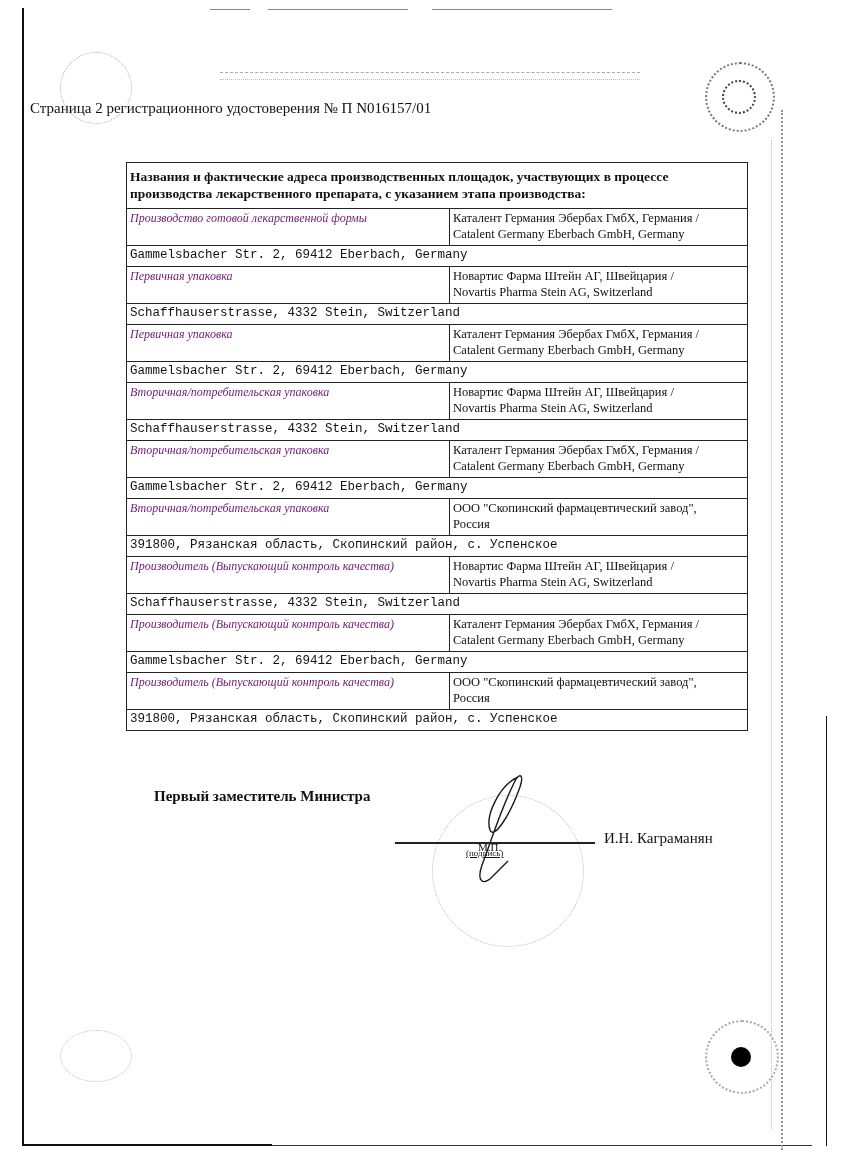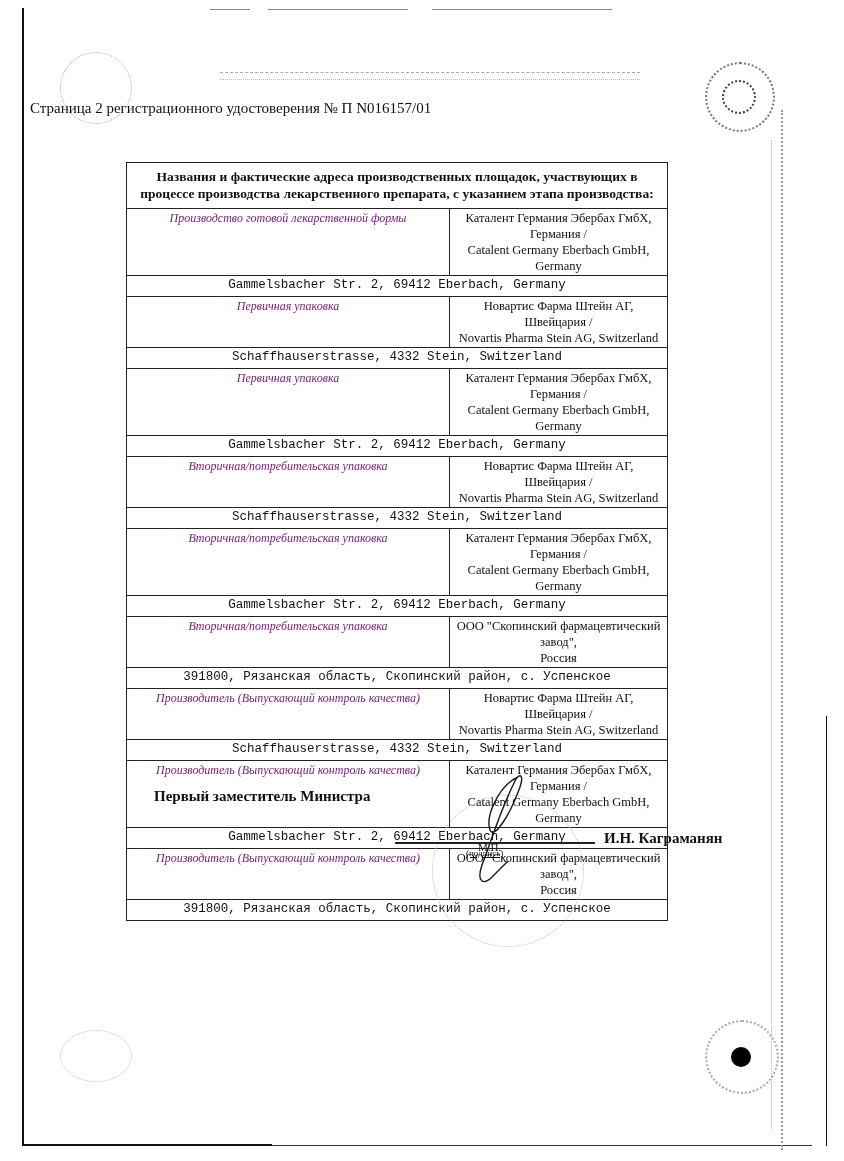--- a/index.html
+++ b/index.html
@@ -11,42 +11,42 @@
   .right-line { position: absolute; left: 826px; top: 716px; width: 1px; height: 430px; background: #111; }
   .dotted-right { position: absolute; left: 781px; top: 110px; width: 0; height: 1040px; border-left: 2px dotted #999; }
   .dotted-right2 { position: absolute; left: 771px; top: 140px; width: 0; height: 990px; border-left: 1px dotted #bbb; }
   .top-rule { position: absolute; top: 9px; height: 1px; background: #888; }
   .scan-noise { position: absolute; top: 72px; left: 220px; width: 420px; height: 6px;
                 border-top: 1px dashed #aaa; border-bottom: 1px dotted #bbb; }
 
   .page-header { position: absolute; top: 100px; left: 0; width: 844px; text-align: left;
                  font-size: 15px; padding-left: 30px; box-sizing: border-box; }
 
-  table.sites { position: absolute; left: 126px; top: 162px; width: 542px;
-                border-collapse: collapse; font-size: 12.5px; text-align: center; }
+  table.sites { position: absolute; left: 126px; top: 162px; width: 622px;
+                border-collapse: collapse; font-size: 12.5px; }
   table.sites td { border: 1.5px solid #222; padding: 1px 3px; vertical-align: top; line-height: 16px; }
   table.sites td.head { font-weight: bold; font-size: 13.5px; line-height: 17px; padding: 5px 3px 4px 3px; height: 36px; }
   table.sites td.stage { font-style: italic; width: 316px; height: 34px; font-size: 12px; color: #701a75; }
   table.sites td.mfr { height: 34px; }
   table.sites td.addr { height: 18px; font-family: Liberation Mono, monospace; }
 
   .stamp { position: absolute; border-radius: 50%; border: 1px dotted #bbb; }
   .stamp-big { left: 432px; top: 795px; width: 150px; height: 150px; }
   .stamp-tr { left: 705px; top: 62px; width: 66px; height: 66px; border: 2px dotted #777; }
   .stamp-tr-inner { left: 722px; top: 80px; width: 30px; height: 30px; border: 2px dotted #444; }
   .stamp-br { left: 705px; top: 1020px; width: 70px; height: 70px; border: 2px dotted #aaa; }
   .stamp-br-dot { position: absolute; left: 731px; top: 1047px; width: 20px; height: 20px; border-radius: 50%; background: #000; }
   .stamp-tl { left: 60px; top: 52px; width: 70px; height: 70px; border: 1px dotted #aaa; }
   .stamp-bl { left: 60px; top: 1030px; width: 70px; height: 50px; border: 1px dotted #bbb; }
 
   .sig-title { position: absolute; left: 154px; top: 788px; font-size: 15px; font-weight: bold; }
   .sig-line { position: absolute; left: 395px; top: 842px; width: 200px; height: 1.5px; background: #222; }
   .sig-caption { position: absolute; left: 466px; top: 848px; font-size: 9px; text-decoration: underline; }
   .sig-mp { position: absolute; left: 478px; top: 841px; font-size: 11px; }
-  .sig-name { position: absolute; left: 604px; top: 830px; font-size: 15px; font-weight: bold; }
+  .sig-name { position: absolute; left: 604px; top: 830px; font-size: 15px; font-weight: normal; }
   .signature { position: absolute; left: 430px; top: 765px; width: 120px; height: 130px; }
 </style>
 </head>
 <body>
 
 <div class="page-border-left"></div>
 <div class="page-border-bottom"></div>
 <div class="page-border-bottom2"></div>
 <div class="right-line"></div>
 <div class="dotted-right"></div>

